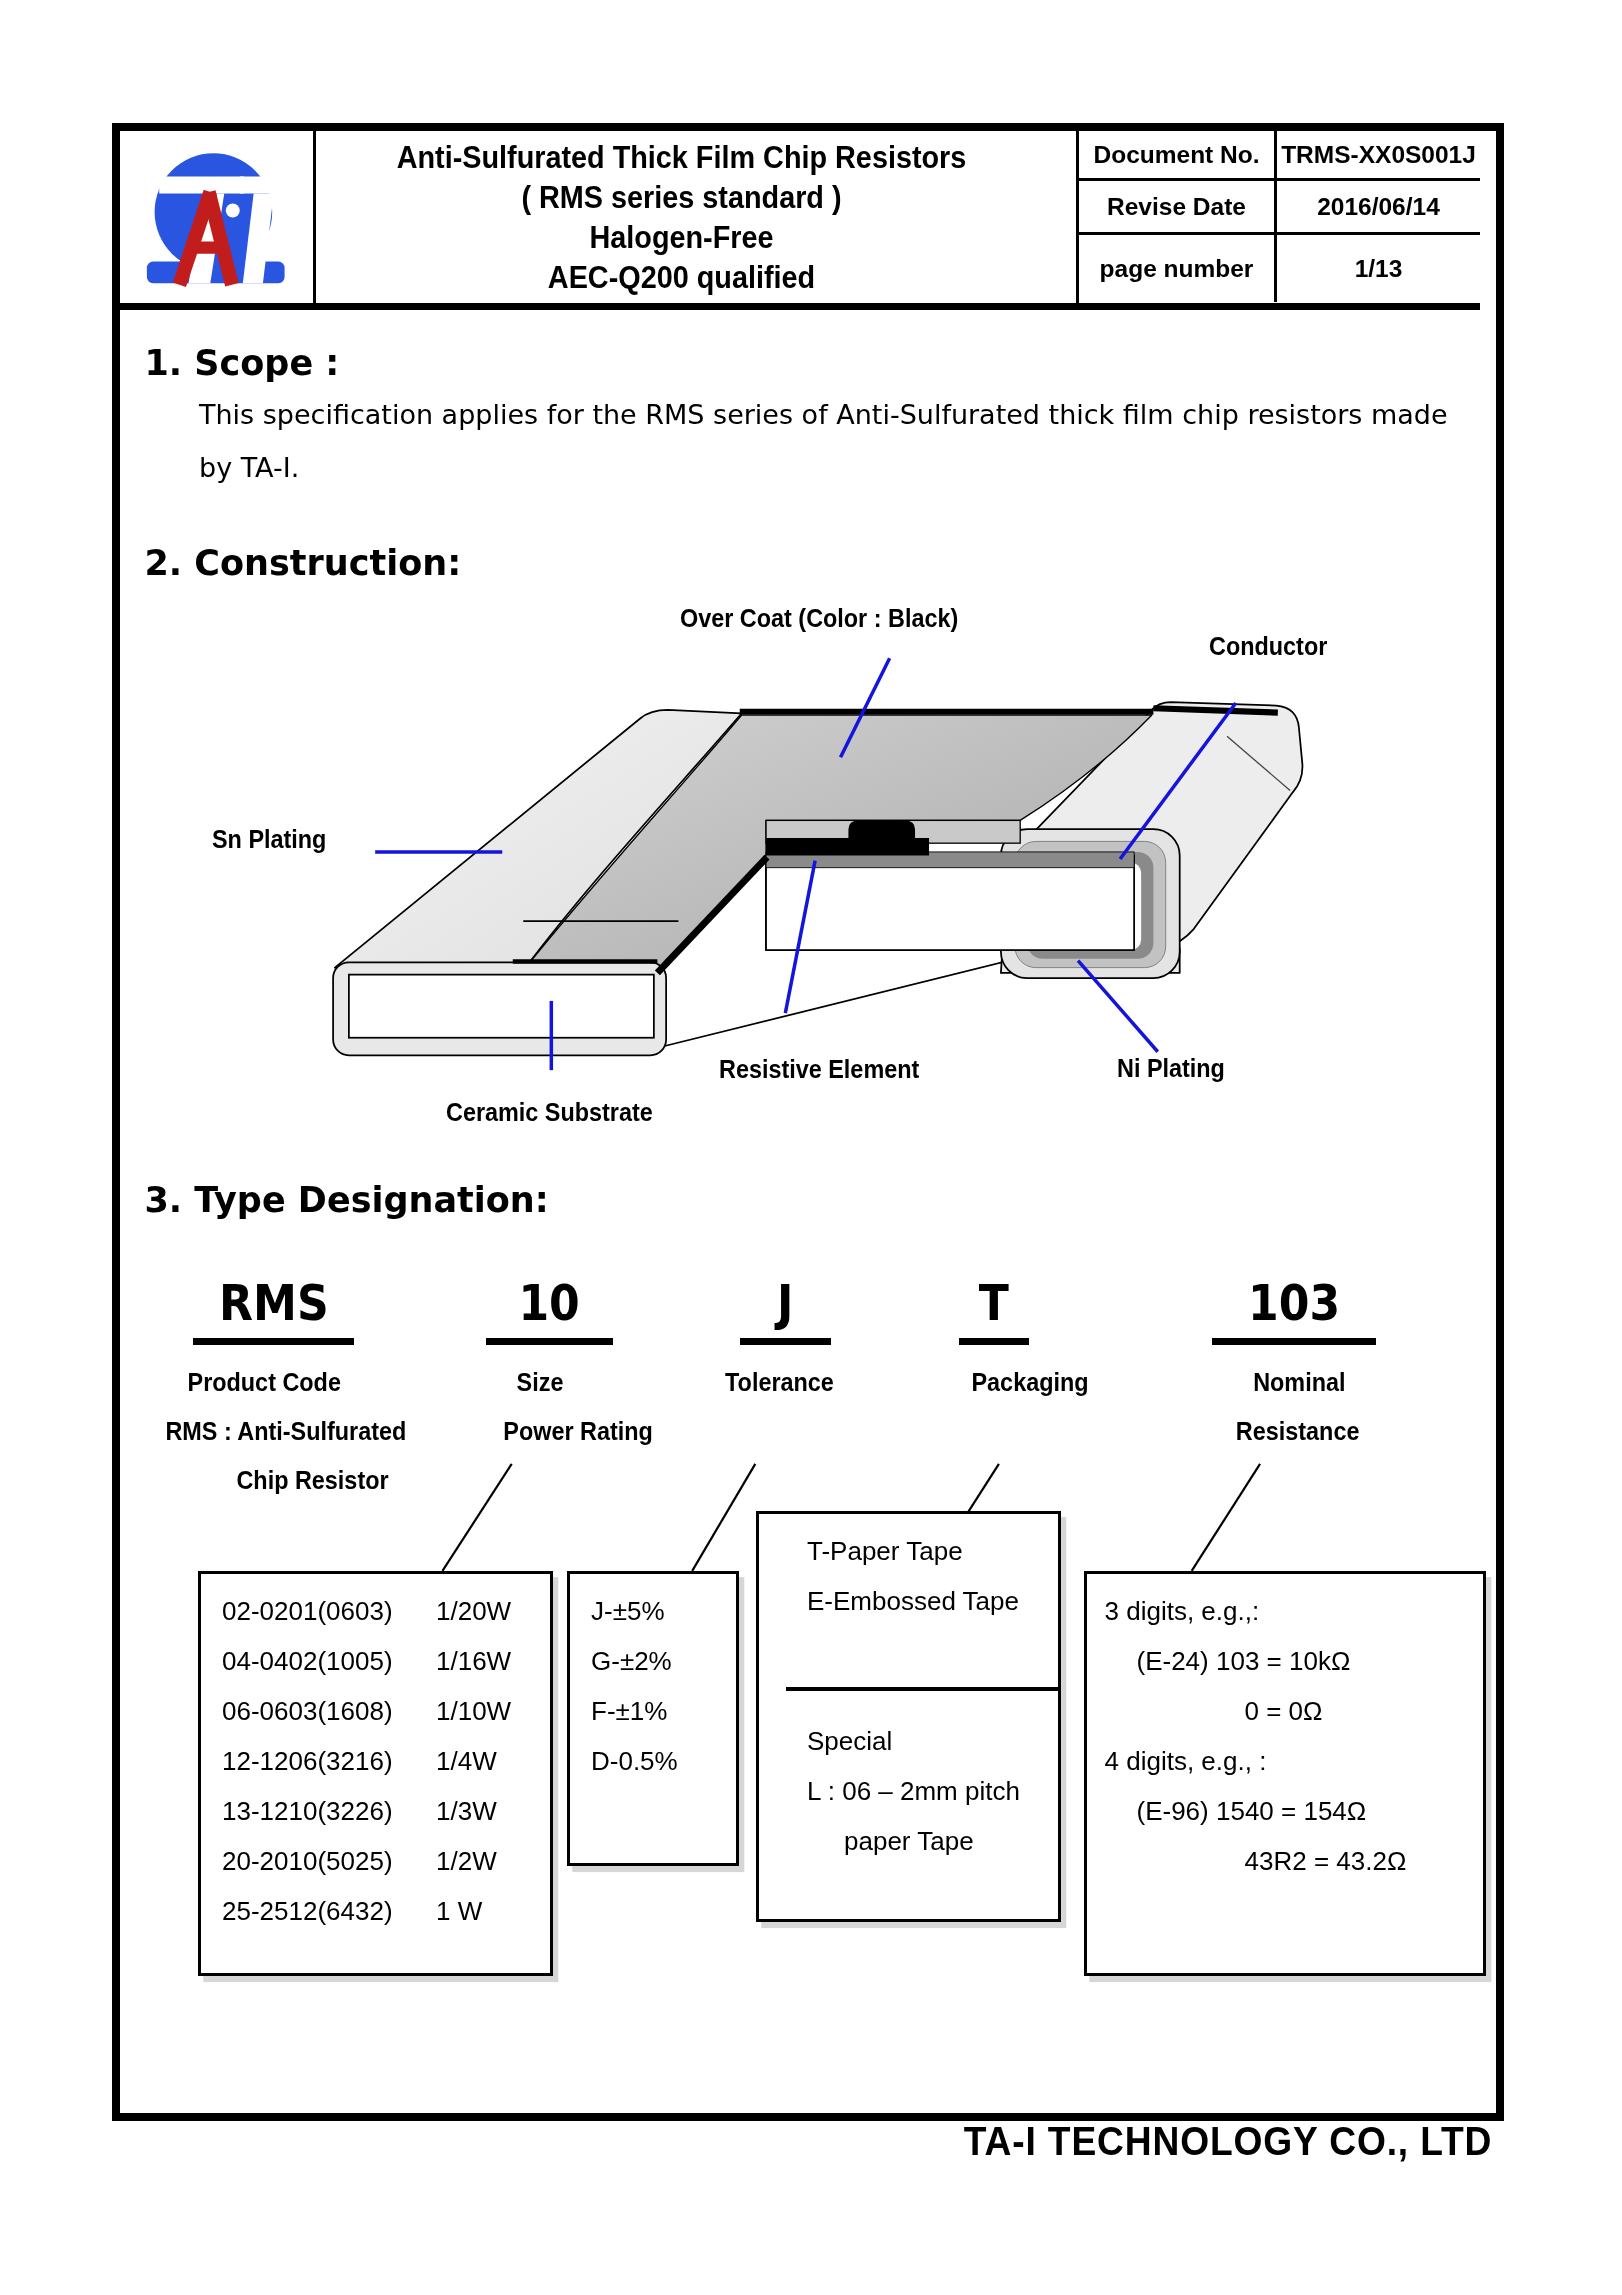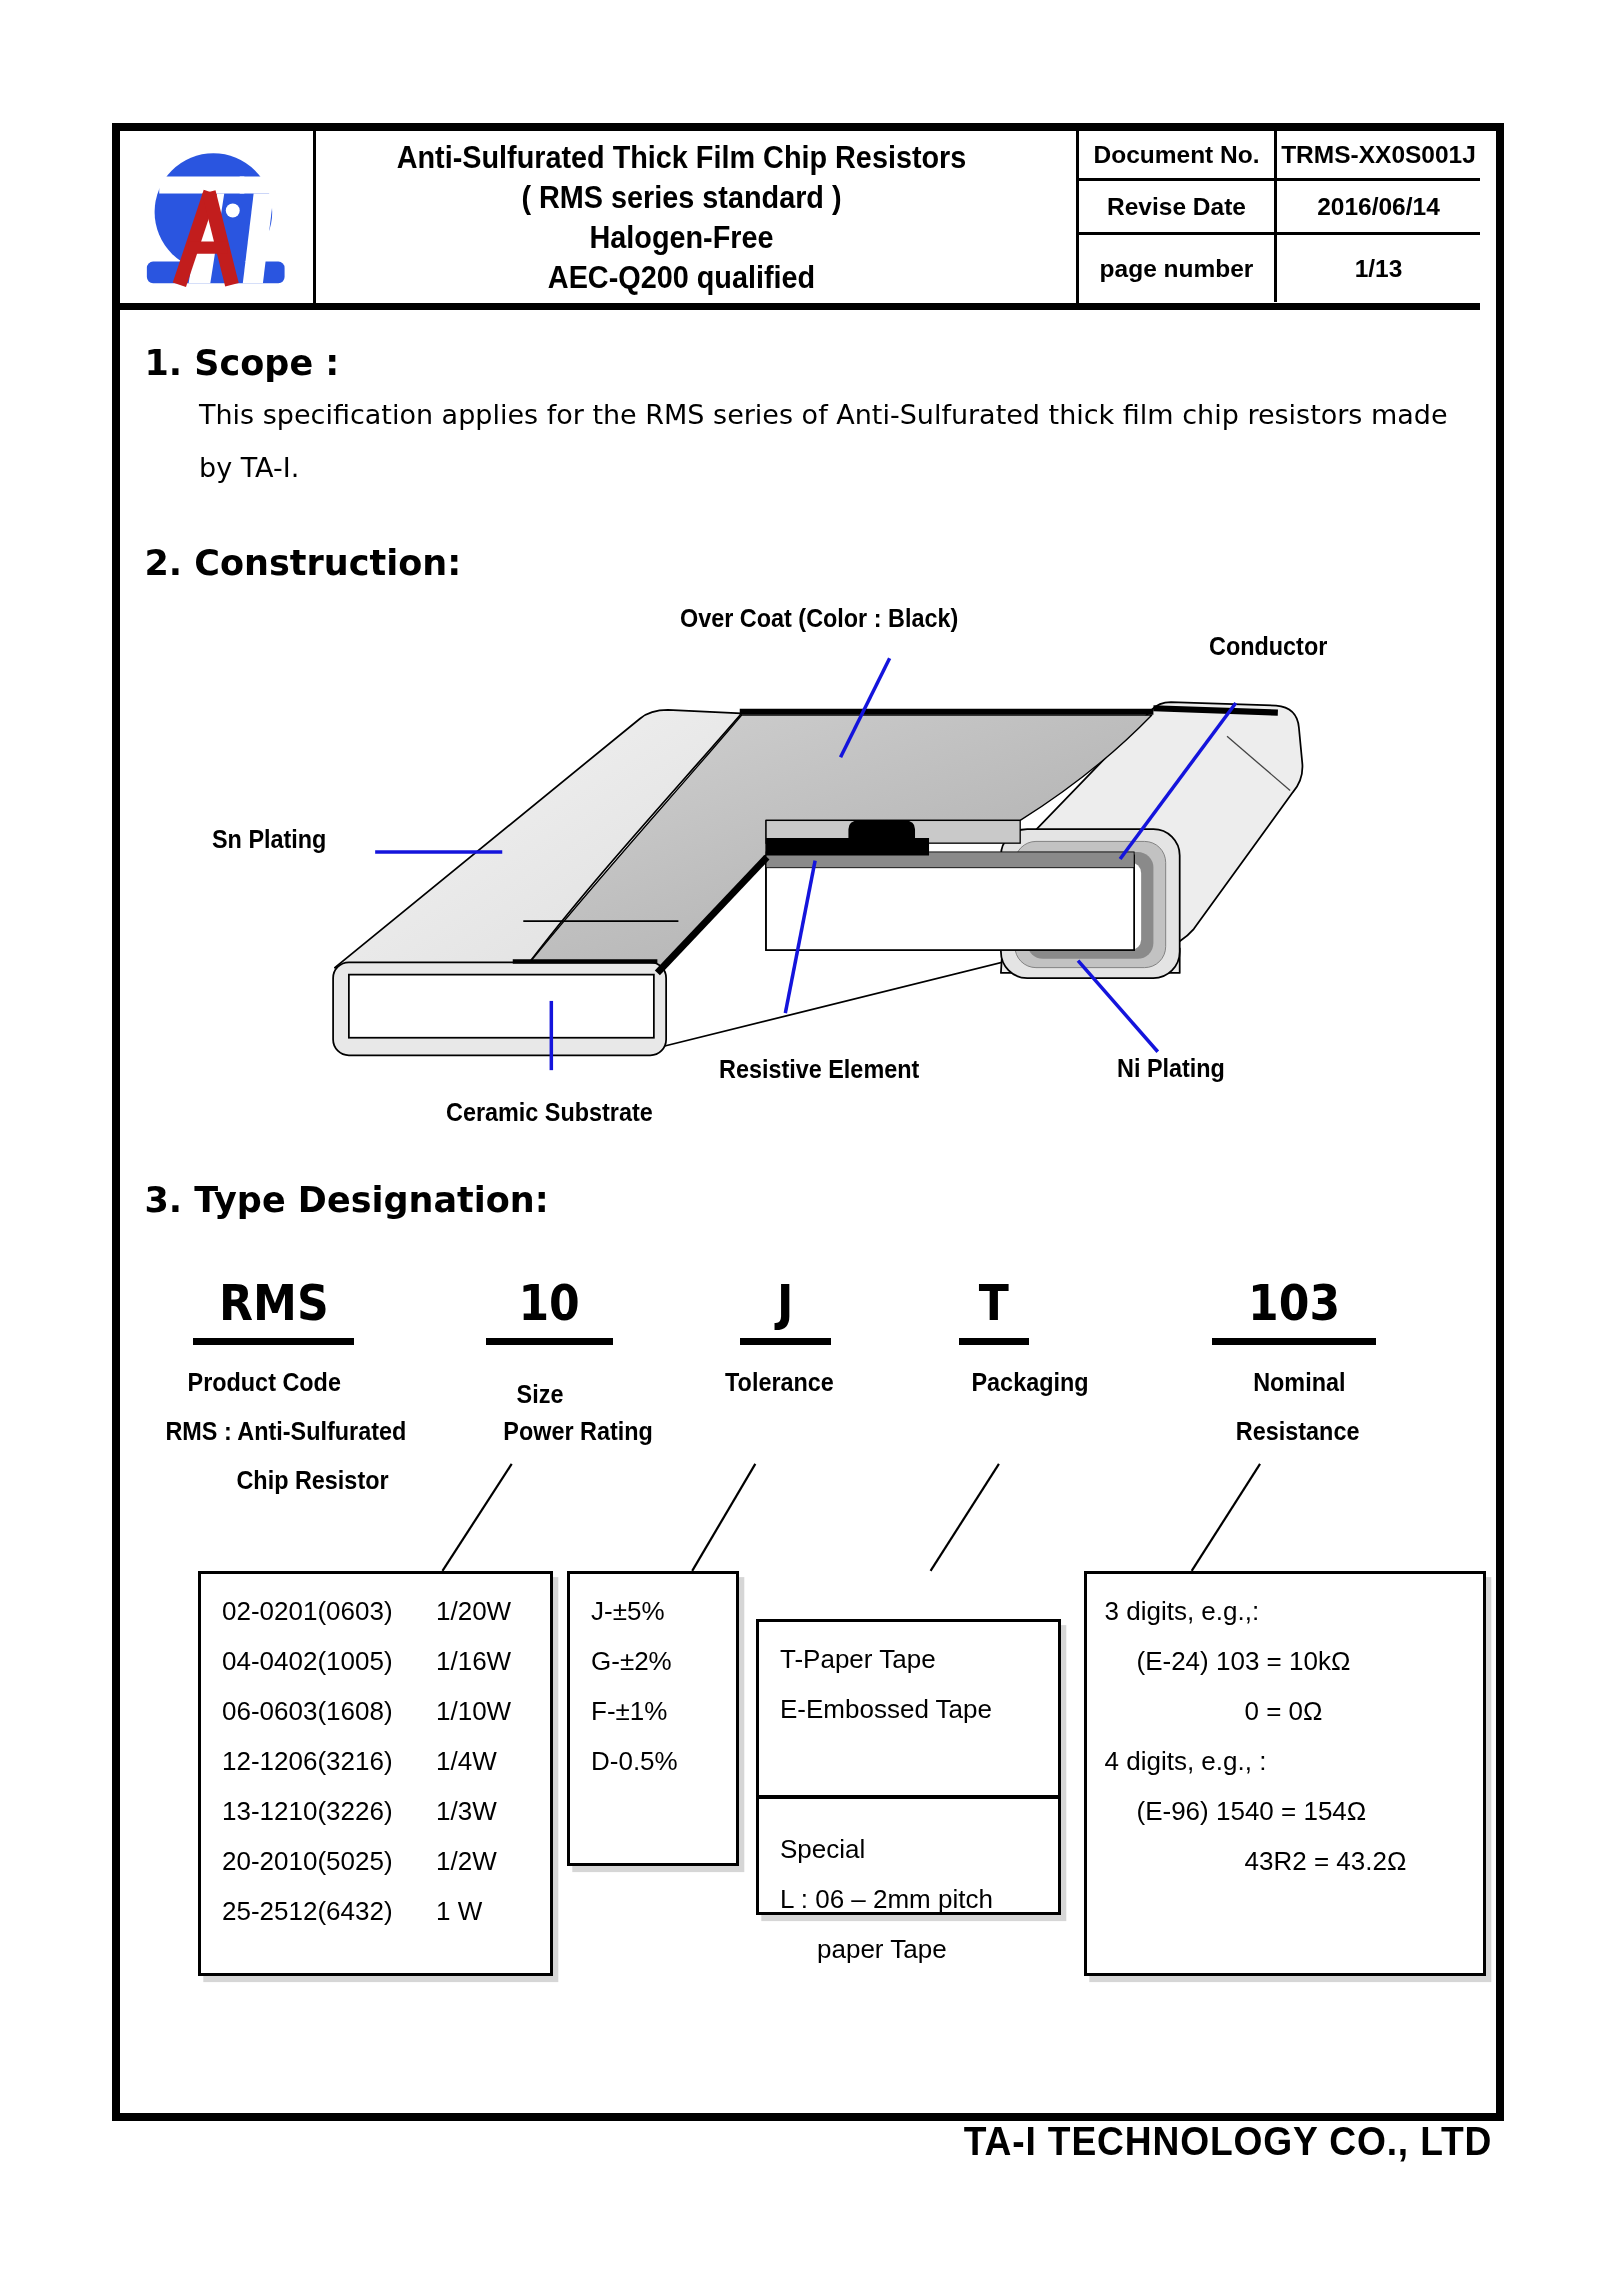--- a/index.html
+++ b/index.html
@@ -176,21 +176,21 @@
       <span class="cond" style="display:inline-block">10</span></div>
     <div class="code-box" style="left:620px;top:1144px;width:91px;">
       <span class="cond" style="display:inline-block">J</span></div>
     <div class="code-box" style="left:839px;top:1144px;width:70px;">
       <span class="cond" style="display:inline-block">T</span></div>
     <div class="code-box" style="left:1092px;top:1144px;width:164px;">
       <span class="cond" style="display:inline-block">103</span></div>
 
     <div class="tlabel" style="left:-13px;top:1236px;">
       <span class="cond" style="display:inline-block">Product Code</span></div>
-    <div class="tlabel" style="left:263px;top:1236px;margin-top:12px;">
+    <div class="tlabel" style="left:263px;top:1236px;">
       <span class="cond" style="display:inline-block">Size</span></div>
     <div class="tlabel" style="left:502px;top:1236px;">
       <span class="cond" style="display:inline-block">Tolerance</span></div>
     <div class="tlabel" style="left:753px;top:1236px;">
       <span class="cond" style="display:inline-block">Packaging</span></div>
     <div class="tlabel" style="left:1022px;top:1236px;">
       <span class="cond" style="display:inline-block">Nominal</span></div>
     <div class="tlabel" style="left:8px;top:1285px;">
       <span class="cond" style="display:inline-block">RMS : Anti-Sulfurated</span></div>
     <div class="tlabel" style="left:301px;top:1285px;">
@@ -217,21 +217,21 @@
       <div class="sz-row"><span class="sz-code">25-2512(6432)</span><span>1 W</span></div>
     </div>
 
     <div class="ibox pad-top" style="left:447px;top:1440px;width:172px;height:295px;">
       <div class="sz-row">J-±5%</div>
       <div class="sz-row">G-±2%</div>
       <div class="sz-row">F-±1%</div>
       <div class="sz-row">D-0.5%</div>
     </div>
 
-    <div class="ibox" style="left:636px;top:1488px;width:305px;height:296px;">
+    <div class="ibox" style="left:636px;top:1380px;width:305px;height:411px;padding-left:27px;">
       <div class="pk-top">
         <div>T-Paper Tape</div>
         <div>E-Embossed Tape</div>
       </div>
       <div class="pk-bottom">
         <div>Special</div>
         <div>L : 06 – 2mm pitch</div>
         <div class="pk-indent">paper Tape</div>
       </div>
     </div>

